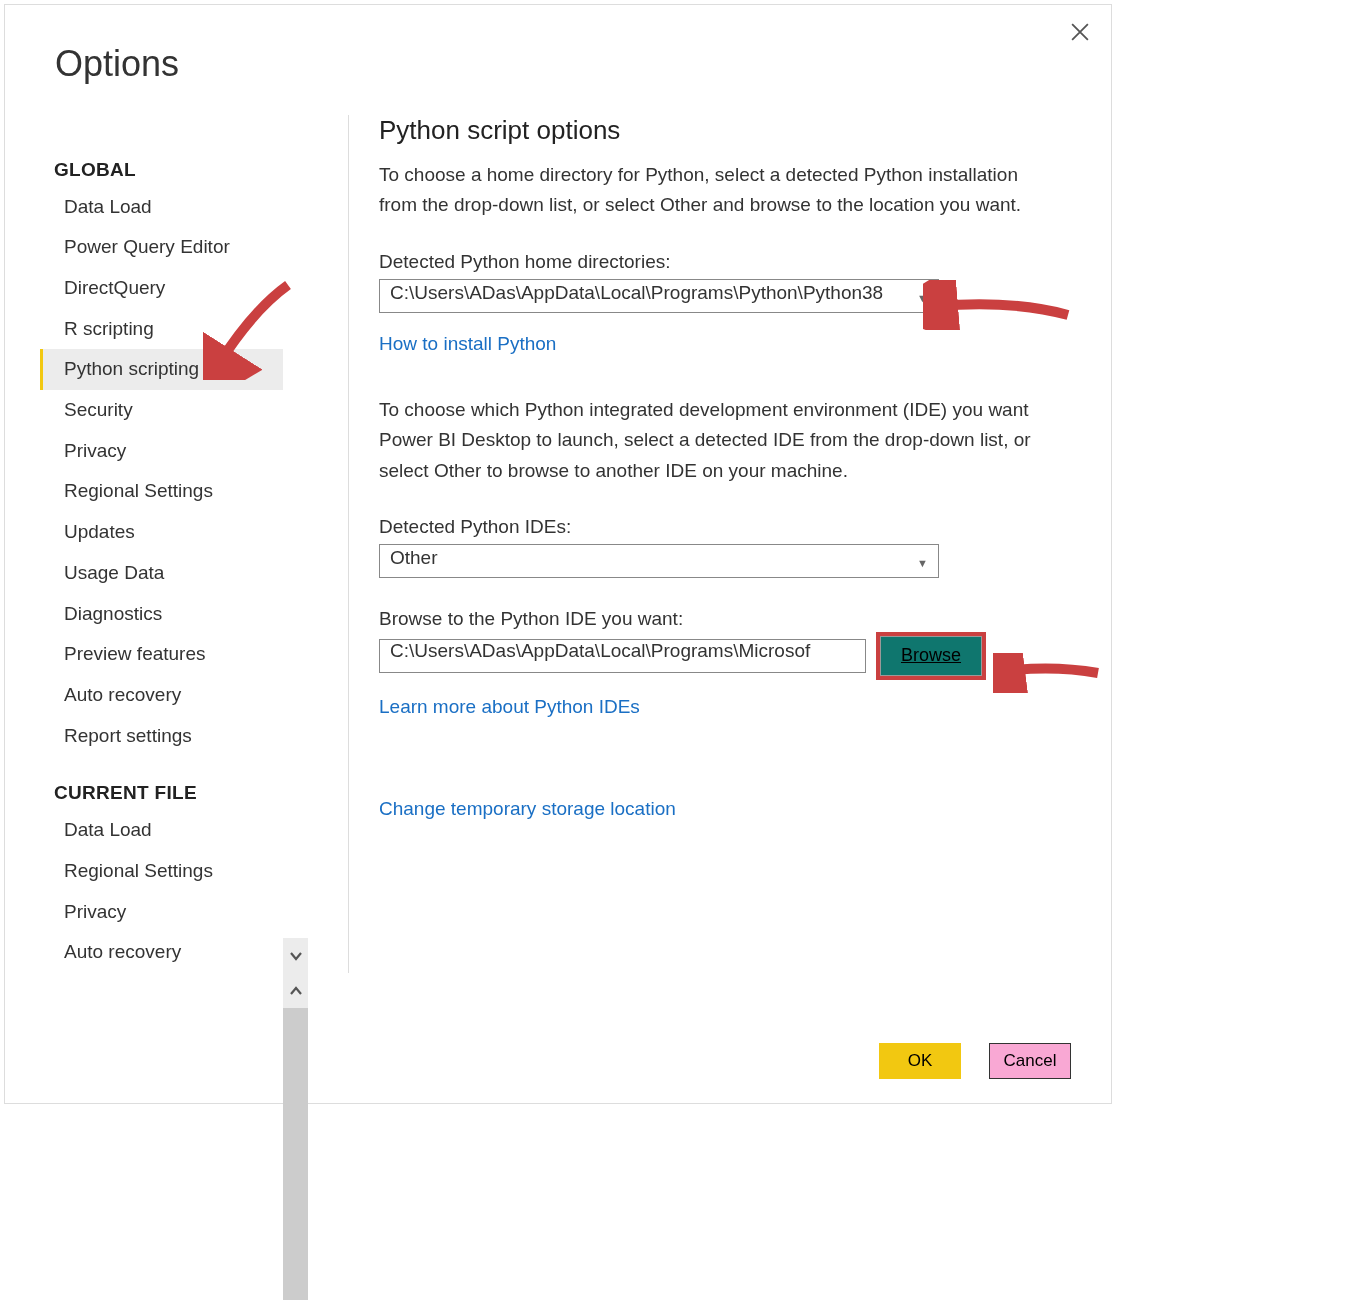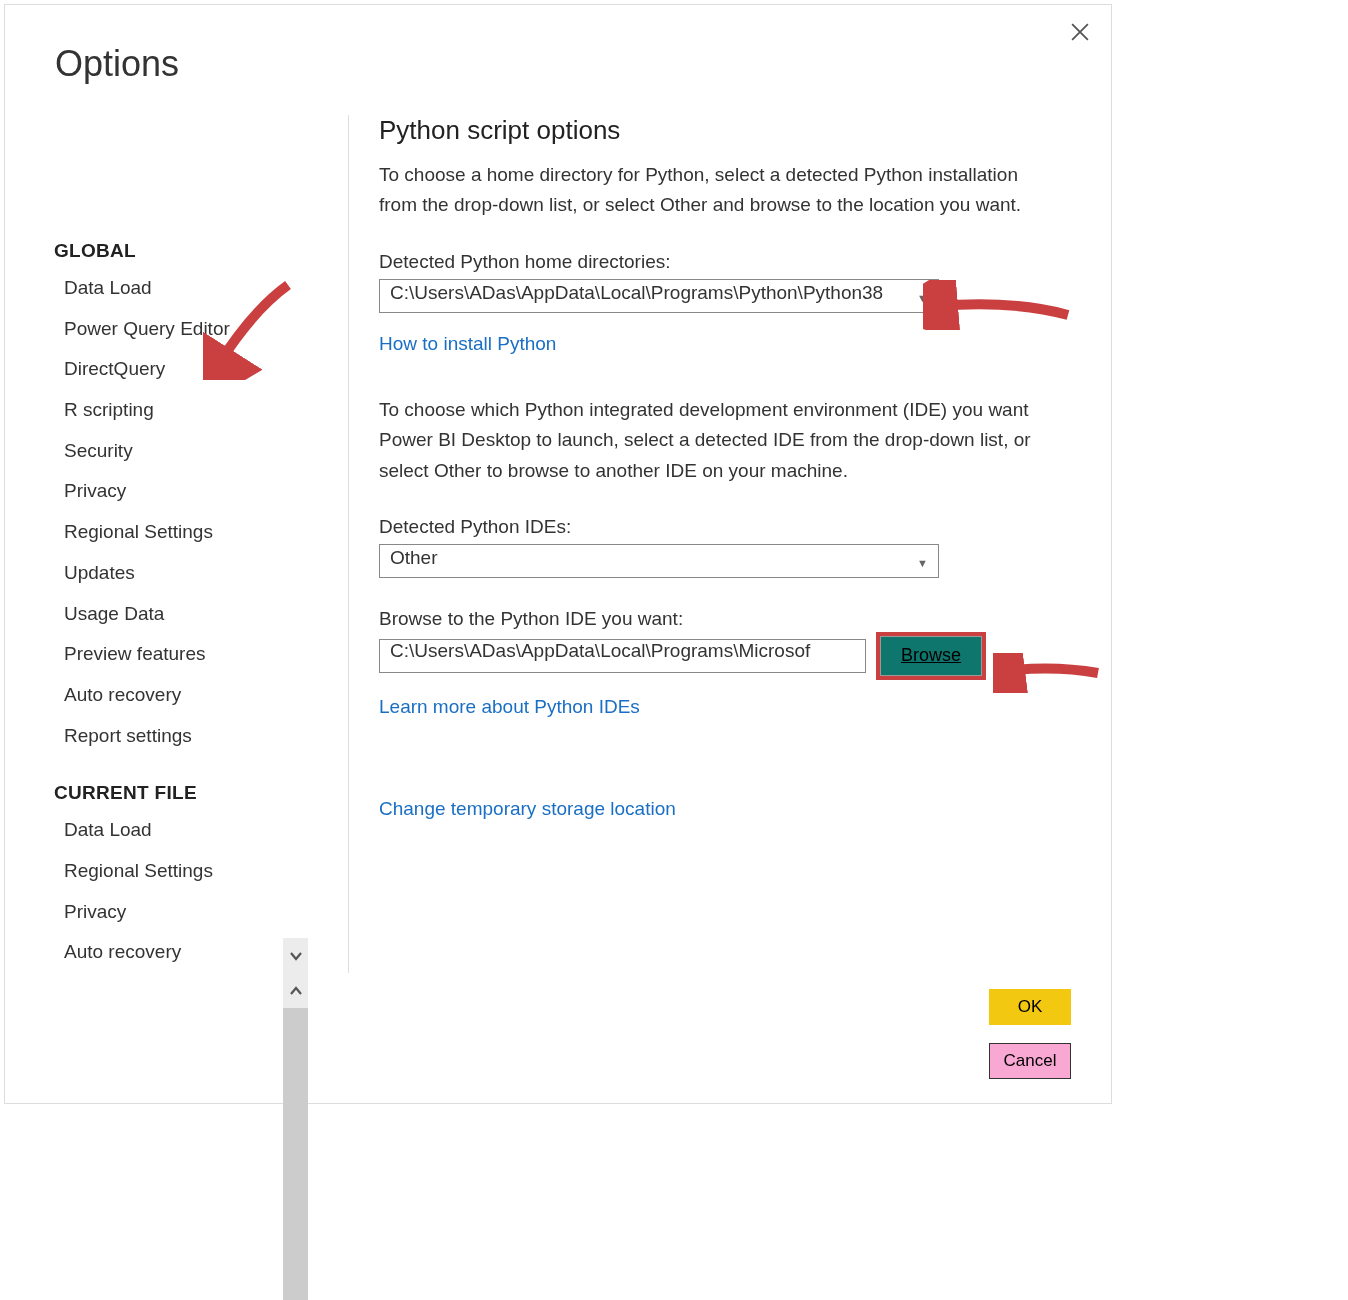--- a/index.html
+++ b/index.html
@@ -185,22 +185,21 @@
       pointer-events: none;
     }
     .section-gap { height: 40px; }
     .link-block { margin-top: 20px; margin-bottom: 40px; }
     .note { font-size: 19px; line-height: 1.65; color: #333; margin-top: 10px; }
     .footer {
       position: absolute;
       bottom: 24px;
       right: 40px;
       display: flex;
-      gap: 18px;
-      flex-direction: column;
+      gap: 28px;
     }
     .btn {
       height: 36px;
       width: 82px;
       font-size: 17px;
       cursor: pointer;
       border: 1px solid #333;
     }
     .btn-primary { background: #f2c811; border-color: #f2c811; color: #000; }
     .btn-secondary { background: #f9a8d4; }
@@ -226,25 +225,27 @@
 
   <div class="body">
 
     <div class="sidebar-wrap">
       <div class="sidebar">
         <div class="section-header">GLOBAL</div>
         <div class="nav-item">Data Load</div>
         <div class="nav-item">Power Query Editor</div>
         <div class="nav-item">DirectQuery</div>
         <div class="nav-item">R scripting</div>
+        <div class="nav-item active">Python scripting</div>
         <div class="nav-item">Security</div>
         <div class="nav-item">Privacy</div>
         <div class="nav-item">Regional Settings</div>
         <div class="nav-item">Updates</div>
         <div class="nav-item">Usage Data</div>
+        <div class="nav-item">Diagnostics</div>
         <div class="nav-item">Preview features</div>
         <div class="nav-item">Auto recovery</div>
         <div class="nav-item">Report settings</div>
 
         <div class="section-header" style="margin-top:18px;">CURRENT FILE</div>
         <div class="nav-item">Data Load</div>
         <div class="nav-item">Regional Settings</div>
         <div class="nav-item">Privacy</div>
         <div class="nav-item">Auto recovery</div>
       </div>

